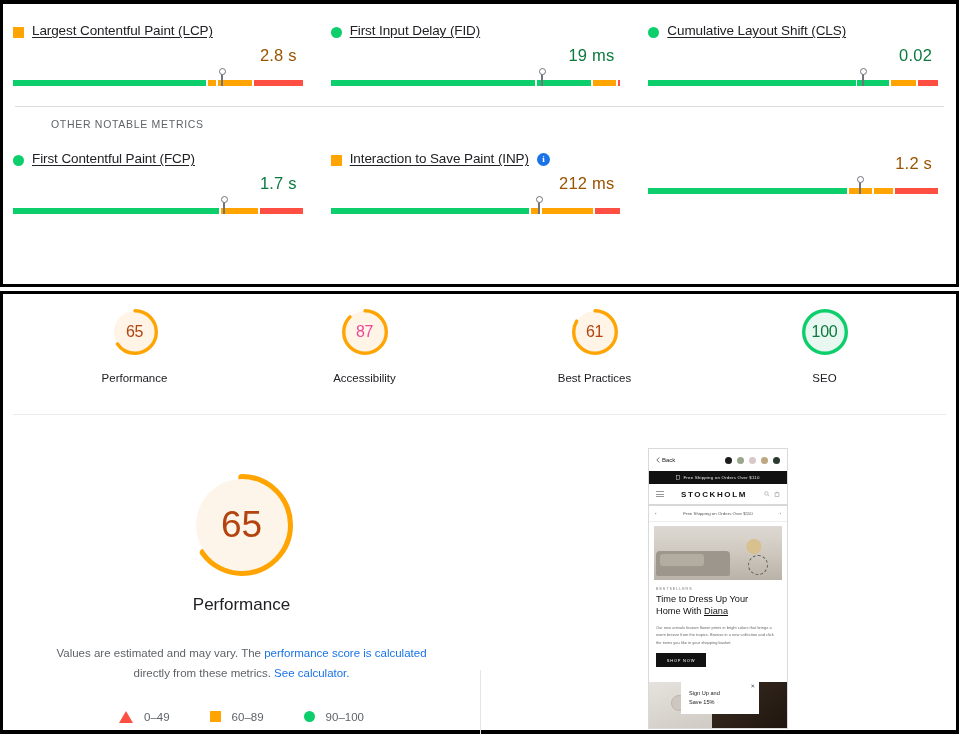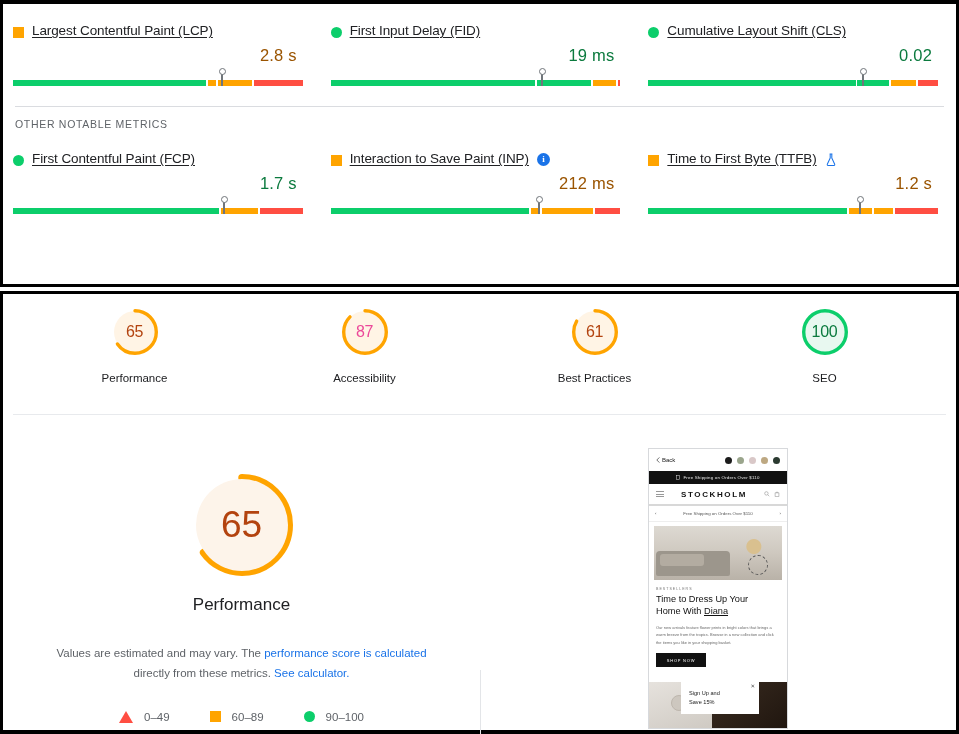--- a/index.html
+++ b/index.html
@@ -135,20 +135,21 @@
   .divider-h {
     height: 1px;
     background: #dadce0;
     margin: 6px 12px 0 12px;
   }
   .other-label {
     font-size: 10.5px;
     letter-spacing: 0.7px;
     color: #5f6368;
     padding: 11px 0 2px 12px;
+    margin-left: 36px;
   }
 
   
   .score-panel {
     position: absolute;
     left: 0; top: 291px;
     width: 959px; height: 443px;
     border: 3px solid #000;
     border-bottom-width: 4px;
     background: #fff;
@@ -475,29 +476,20 @@
               <span class="bar-seg orange" style="width:3%"></span>
               <span class="bar-gap"></span>
               <span class="bar-seg orange" style="width:18%"></span>
               <span class="bar-gap"></span>
               <span class="bar-seg red" style="width:9%"></span>
             </div>
             <div class="bar-needle" style="left:72%"></div>
           </div>
         </div>
         <div class="metric-cell">
-          <div class="metric-head">
-            <span class="sq-marker" style="background:#ffa400"></span>
-            <a class="metric-title" href="#">Time to First Byte (TTFB)</a>
-            <span class="flask-icon">
-              <svg width="12" height="13" viewBox="0 0 12 13">
-                <path d="M4.6 1 h2.8 M5.2 1 v4 L2.3 11.2 a0.8 0.8 0 0 0 0.7 1.2 h6 a0.8 0.8 0 0 0 0.7 -1.2 L6.8 5 V1" fill="none" stroke="#1a73e8" stroke-width="1.05" stroke-linejoin="round"></path>
-              </svg>
-            </span>
-          </div>
           <div class="metric-value-row"><span class="metric-value orange">1.2 s</span></div>
           <div class="bar-wrap">
             <div class="bar-track">
               <span class="bar-seg green" style="width:70%"></span>
               <span class="bar-gap"></span>
               <span class="bar-seg orange" style="width:8%"></span>
               <span class="bar-gap"></span>
               <span class="bar-seg orange" style="width:7%"></span>
               <span class="bar-gap"></span>
               <span class="bar-seg red" style="width:15%"></span>

